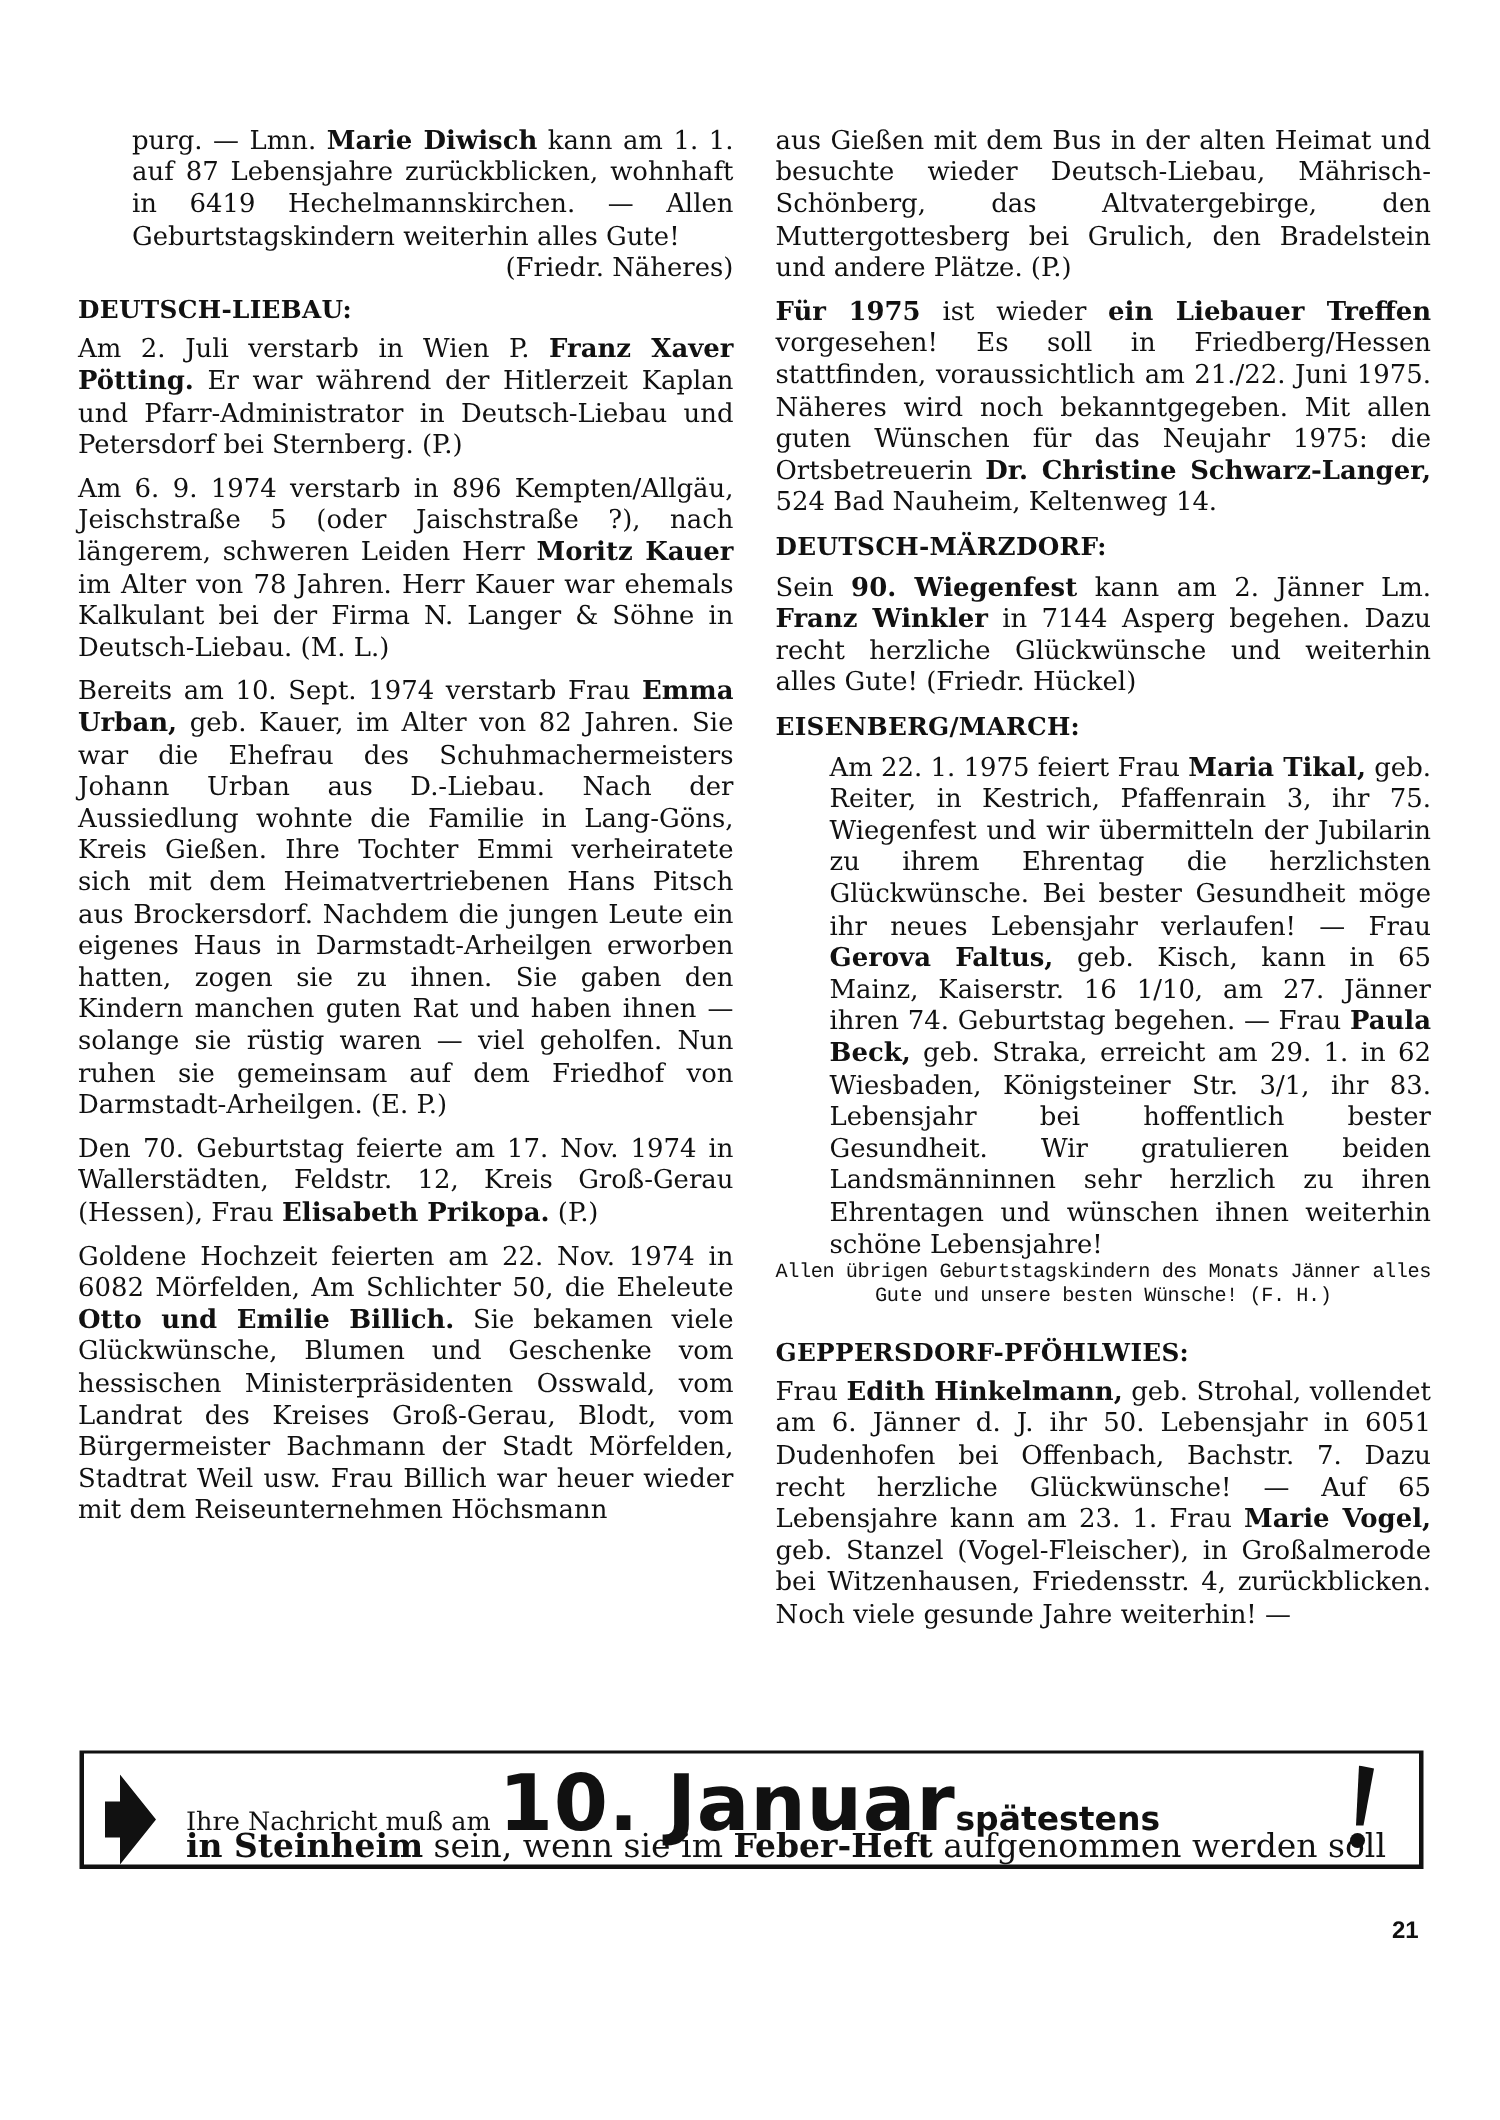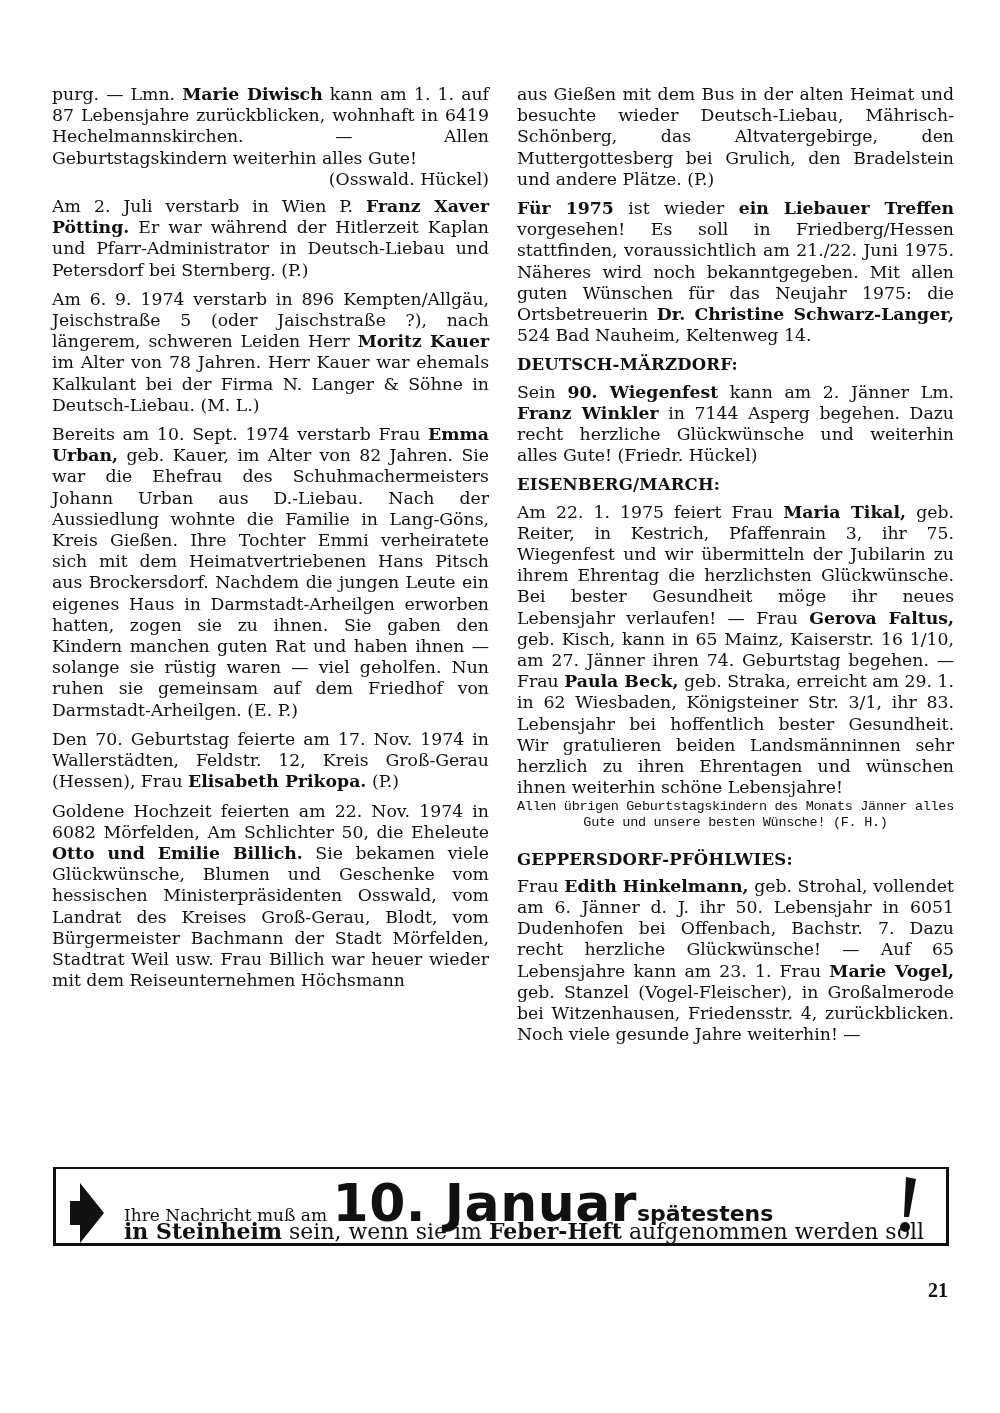--- a/index.html
+++ b/index.html
@@ -1,41 +1,42 @@
 <!DOCTYPE html>
 <html><head>
 <meta charset="utf-8">
 <style>
   html, body { margin: 0; padding: 0; background: #ffffff; }
   body { width: 1000px; height: 1413px; position: relative; overflow: hidden; color: #111; }
   .col { position: absolute; top: 84px; font-family: "DejaVu Serif", "Liberation Serif", serif; font-size: 17.3px; line-height: 21.2px; text-align: justify; hyphens: none; }
   .col-left { left: 52px; width: 437px; }
   .col-right { left: 517px; width: 437px; }
   .p { margin: 0 0 8px 0; }
-  .p.tight { margin-bottom: 0; }
+  .p.tight { margin-bottom: 0; margin-left: 36px; }
   .h { font-family: "DejaVu Serif", "Liberation Serif", serif; font-weight: bold; font-size: 16.5px; letter-spacing: 0.2px; margin: 2px 0 6px 0; text-align: left; }
   .sig { text-align: right; margin: 0 0 6px 0; }
   b { font-weight: bold; }
   .small { font-family: "Liberation Mono", "DejaVu Sans Mono", monospace; font-size: 13.5px; line-height: 16px; margin: 0 0 18px 0; letter-spacing: -0.3px; text-align: center; }
   .notice { position: absolute; left: 53px; top: 1167px; width: 896px; height: 79px; border: 3px solid #111; border-top-width: 2px; box-sizing: border-box; }
   .arrow { position: absolute; left: 14px; top: 14px; width: 34px; height: 60px; }
   .n-line1 { position: absolute; left: 68px; top: 4px; white-space: nowrap; font-family: "DejaVu Serif", "Liberation Serif", serif; font-size: 17px; }
   .n-line1 .big { font-family: "DejaVu Sans", "Liberation Sans", sans-serif; font-weight: bold; font-size: 52px; letter-spacing: 0.5px; }
   .n-line1 .late { font-family: "DejaVu Sans", "Liberation Sans", sans-serif; font-weight: bold; font-size: 22px; }
   .n-line2 { position: absolute; left: 68px; top: 49px; white-space: nowrap; font-family: "DejaVu Serif", "Liberation Serif", serif; font-size: 22px; }
   .excl { position: absolute; right: 28px; top: 8px; width: 20px; height: 58px; }
-  .pagenum { position: absolute; left: 928px; top: 1279px; font-family: Liberation Serif, serif; font-weight: bold; font-size: 20px; }
+  .pagenum { position: absolute; left: 928px; top: 1279px; font-family: Liberation Sans, sans-serif; font-weight: bold; font-size: 16px; }
 </style>
 </head>
 <body>
 
 <div class="col col-left">
   <p class="p tight"><span>purg. — Lmn. </span><b>Marie Diwisch</b><span> kann am 1. 1. auf 87 Lebensjahre zurückblicken, wohnhaft in 6419 Hechelmannskirchen. — Allen Geburtstagskindern weiterhin alles Gute!</span></p>
-  <p class="sig">(Osswald. Hückel)</p>
+  <p class="sig">(Friedr. Näheres)</p>
 
+  <div class="h">DEUTSCH-LIEBAU:</div>
   <p class="p"><span>Am 2. Juli verstarb in Wien P. </span><b>Franz Xaver Pötting.</b><span> Er war während der Hitlerzeit Kaplan und Pfarr-Administrator in Deutsch-Liebau und Petersdorf bei Sternberg. (P.)</span></p>
   <p class="p"><span>Am 6. 9. 1974 verstarb in 896 Kempten/Allgäu, Jeischstraße 5 (oder Jaischstraße ?), nach längerem, schweren Leiden Herr </span><b>Moritz Kauer</b><span> im Alter von 78 Jahren. Herr Kauer war ehemals Kalkulant bei der Firma N. Langer &amp; Söhne in Deutsch-Liebau. (M. L.)</span></p>
   <p class="p"><span>Bereits am 10. Sept. 1974 verstarb Frau </span><b>Emma Urban,</b><span> geb. Kauer, im Alter von 82 Jahren. Sie war die Ehefrau des Schuhmachermeisters Johann Urban aus D.-Liebau. Nach der Aussiedlung wohnte die Familie in Lang-Göns, Kreis Gießen. Ihre Tochter Emmi verheiratete sich mit dem Heimatvertriebenen Hans Pitsch aus Brockersdorf. Nachdem die jungen Leute ein eigenes Haus in Darmstadt-Arheilgen erworben hatten, zogen sie zu ihnen. Sie gaben den Kindern manchen guten Rat und haben ihnen — solange sie rüstig waren — viel geholfen. Nun ruhen sie gemeinsam auf dem Friedhof von Darmstadt-Arheilgen. (E. P.)</span></p>
   <p class="p"><span>Den 70. Geburtstag feierte am 17. Nov. 1974 in Wallerstädten, Feldstr. 12, Kreis Groß-Gerau (Hessen), Frau </span><b>Elisabeth Prikopa.</b><span> (P.)</span></p>
   <p class="p"><span>Goldene Hochzeit feierten am 22. Nov. 1974 in 6082 Mörfelden, Am Schlichter 50, die Eheleute </span><b>Otto und Emilie Billich.</b><span> Sie bekamen viele Glückwünsche, Blumen und Geschenke vom hessischen Ministerpräsidenten Osswald, vom Landrat des Kreises Groß-Gerau, Blodt, vom Bürgermeister Bachmann der Stadt Mörfelden, Stadtrat Weil usw. Frau Billich war heuer wieder mit dem Reiseunternehmen Höchsmann</span></p>
 </div>
 
 <div class="col col-right">
   <p class="p">aus Gießen mit dem Bus in der alten Heimat und besuchte wieder Deutsch-Liebau, Mährisch-Schönberg, das Altvatergebirge, den Muttergottesberg bei Grulich, den Bradelstein und andere Plätze. (P.)</p>
   <p class="p"><b>Für 1975</b><span> ist wieder </span><b>ein Liebauer Treffen</b><span> vorgesehen! Es soll in Friedberg/Hessen stattfinden, voraussichtlich am 21./22. Juni 1975. Näheres wird noch bekanntgegeben. Mit allen guten Wünschen für das Neujahr 1975: die Ortsbetreuerin </span><b>Dr. Christine Schwarz-Langer,</b><span> 524 Bad Nauheim, Keltenweg 14.</span></p>

